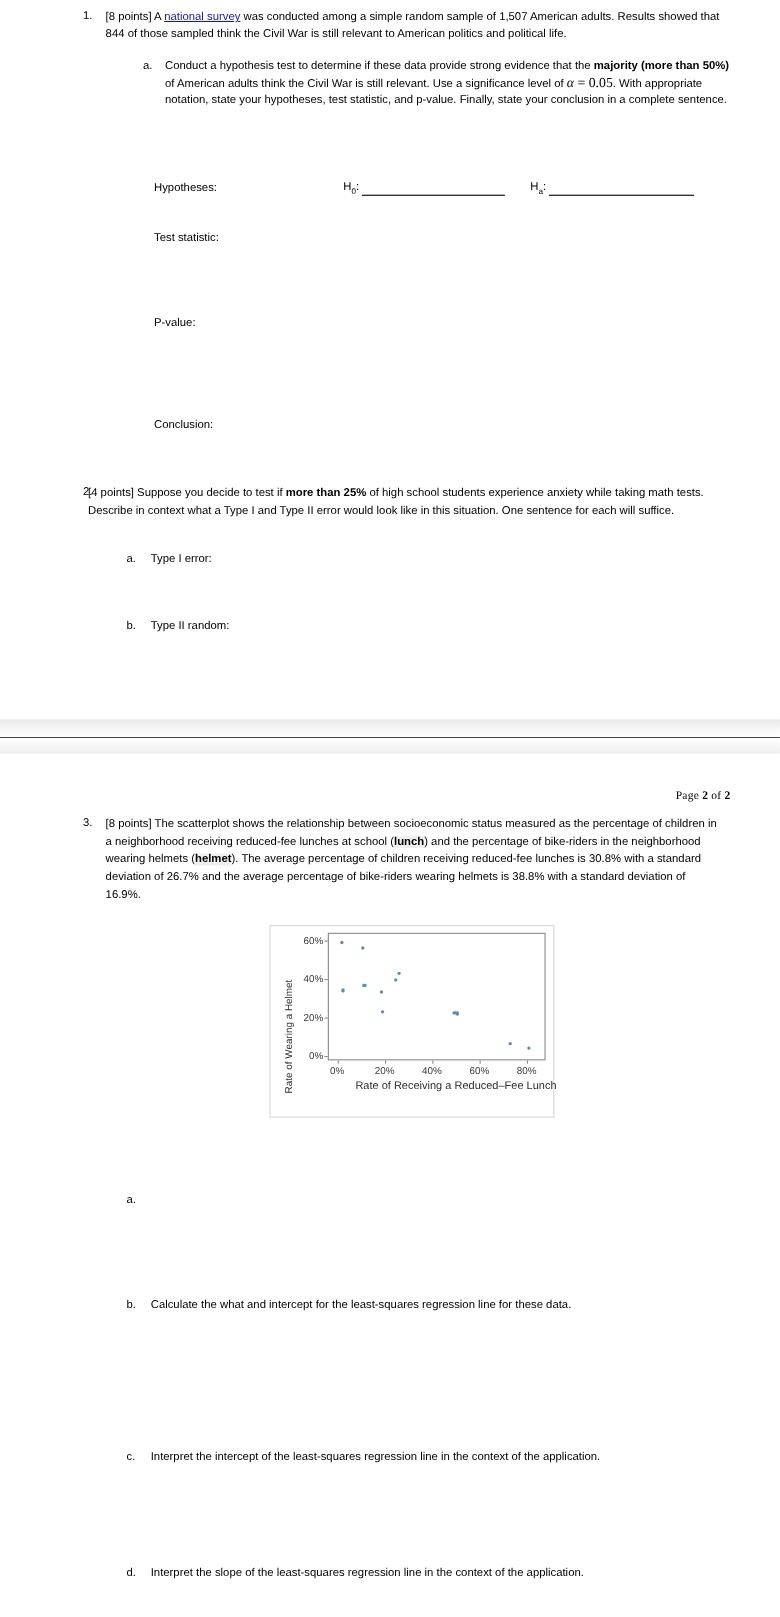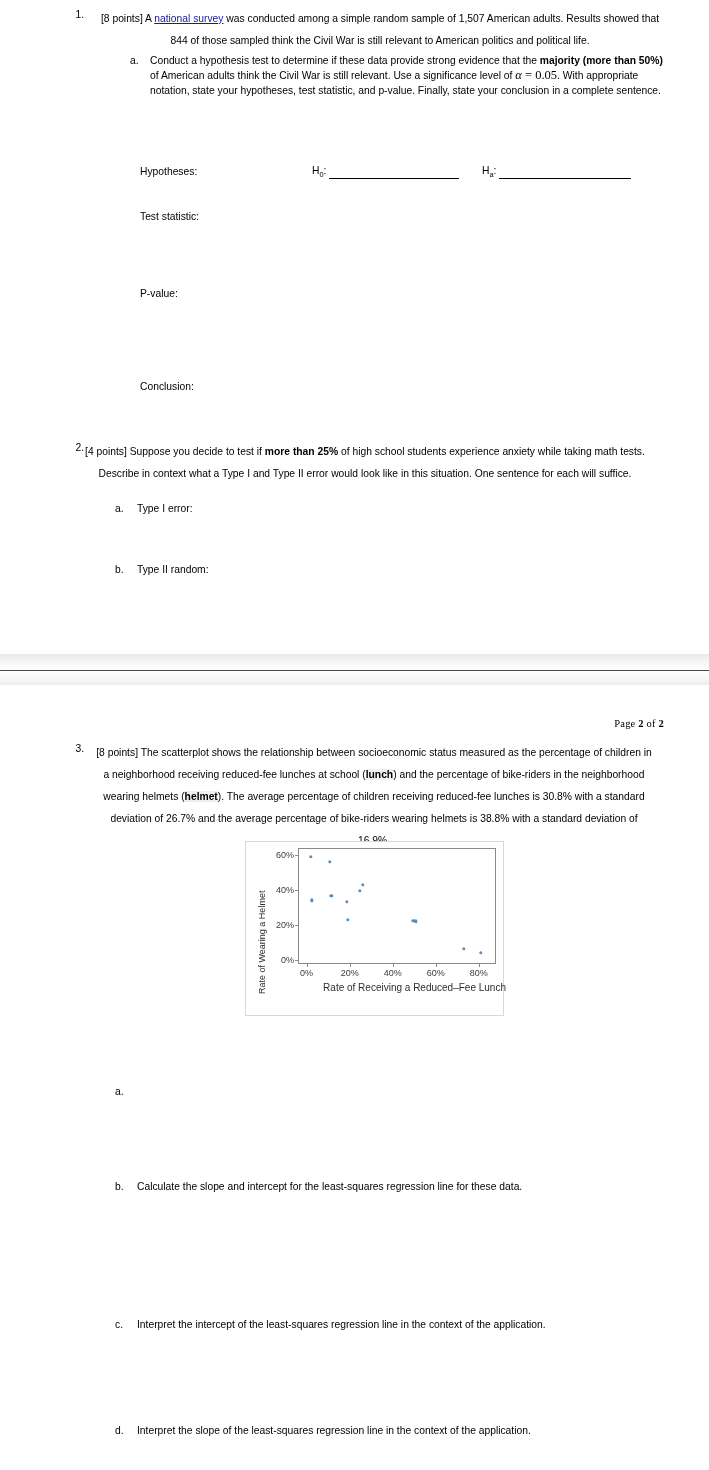--- a/index.html
+++ b/index.html
@@ -16,22 +16,21 @@
     width: 709px;
     height: 1470px;
     overflow: hidden;
     background: #ffffff;
   }
 
   
   .qblock {
     position: absolute;
     font-size: 10.3px;
-    line-height: 22px;
-    text-align: center;
+    line-height: 16px;
   }
   .qnum {
     position: absolute;
     font-size: 10.3px;
     line-height: 14.4px;
     text-align: right;
   }
   .sublabel {
     position: absolute;
     font-size: 10.3px;
@@ -285,21 +284,21 @@
           <div class="pt" style="left: 217.5px; top: 106.53px; background: rgb(91, 140, 184);"></div>
           <div class="pt" style="left: 234.72px; top: 110.75px; background: rgb(91, 140, 184);"></div>
         </div>
 
     </div>
   </div>
 
   <div class="sublabel" style="left:115px; top:1085px; width:16px;">a.</div>
 
   <div class="sublabel" style="left:115px; top:1180px; width:16px;">b.</div>
-  <div class="subtext" style="left:137px; top:1180px; width:525px;">Calculate the slope and intercept for the least-squares regression line for these data.</div>
+  <div class="subtext" style="left:137px; top:1180px; width:525px;">Calculate the what and intercept for the least-squares regression line for these data.</div>
 
   <div class="sublabel" style="left:115px; top:1318px; width:16px;">c.</div>
   <div class="subtext" style="left:137px; top:1318px; width:525px;">Interpret the intercept of the least-squares regression line in the context of the application.</div>
 
   <div class="sublabel" style="left:115px; top:1424px; width:16px;">d.</div>
   <div class="subtext" style="left:137px; top:1424px; width:525px;">Interpret the slope of the least-squares regression line in the context of the application.</div>
 
 </div>
 
 </body></html>

